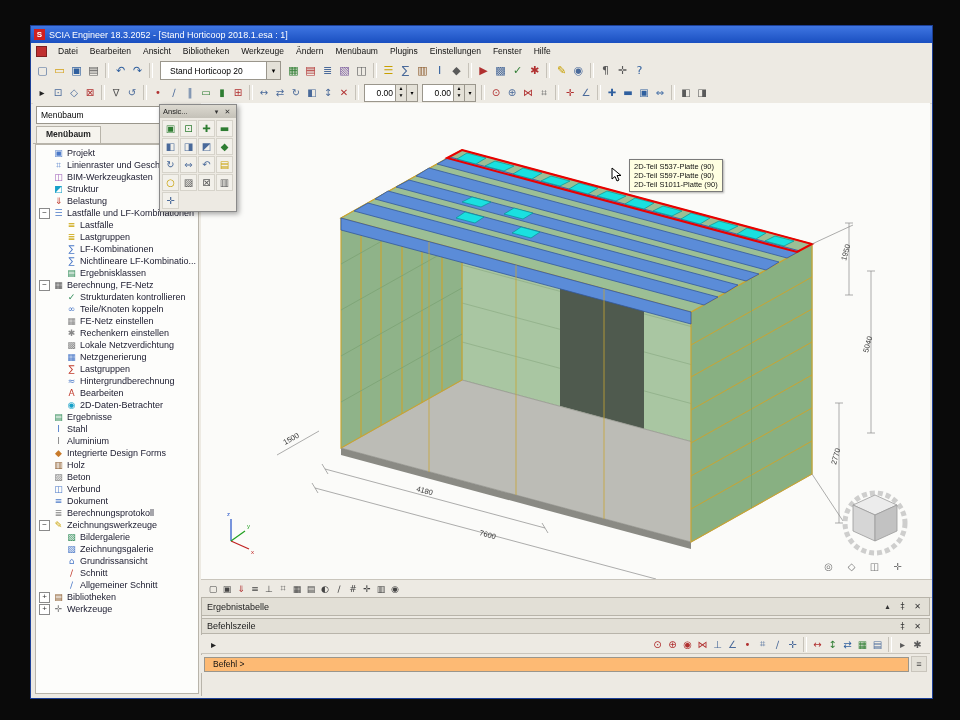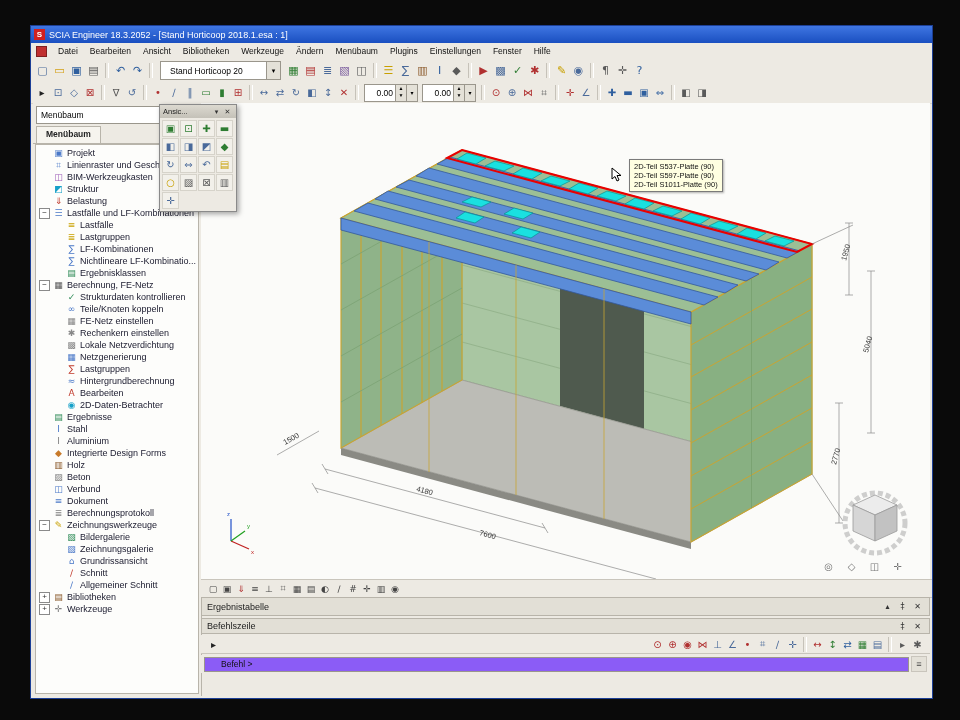--- a/index.html
+++ b/index.html
@@ -81,22 +81,22 @@
   .results-bar{top:571px;height:19px;padding:0 5px;justify-content:space-between}
   .cmd-head{top:592px;height:16px;padding:0 5px;justify-content:space-between}
   .bar-btns{display:flex;gap:2px}
   .pan-btn{width:13px;height:13px;display:flex;align-items:center;justify-content:center;font-size:8px;color:#333;
            font-family:"DejaVu Sans",sans-serif}
   .cmd-iconrow{position:absolute;left:170px;top:609px;width:729px;height:19px;background:#edeae3;display:flex;
                align-items:center;justify-content:space-between;padding:0 5px;border-bottom:1px solid #c9c5bc;box-sizing:border-box}
   .cmd-iconrow .tb-icon{width:15px;height:15px;font-size:10px}
   .cmd-input-row{position:absolute;left:170px;top:629px;width:729px;height:18px;display:flex;align-items:center;
                  background:#edeae3;padding:1px 3px;gap:2px;box-sizing:border-box}
-  .cmd-input{flex:1;background:#8b5cf6;border:1px solid #9a968c;font-size:8.5px;height:13px;display:flex;
-             align-items:center;padding-left:16px;color:#111}
+  .cmd-input{flex:1;background:#fdba74;border:1px solid #9a968c;font-size:8.5px;height:13px;display:flex;
+             align-items:center;padding-left:8px;color:#111}
   .cmd-side{width:14px;height:14px;display:flex;align-items:center;justify-content:center;font-size:9px;color:#444;
             border:1px solid #c9c5bc;background:#e4e1d8}
   
   .statusbar{position:absolute;left:170px;top:650px;width:729px;height:20px;background:#edeae3;display:flex;
              align-items:center;gap:3px;padding:0 3px;font-size:8.5px;color:#222;box-sizing:border-box}
   .sb-cell{height:14px;display:flex;align-items:center;padding:0 7px;background:#e9e6df;
            border:1px solid;border-color:#b0aca2 #fff #fff #b0aca2}
   .sb-cell.grow{flex:1}
   .badge{background:var(--badge);color:#fff;font-size:8px;height:14px;display:flex;align-items:center;
          padding:0 9px;font-weight:bold}

